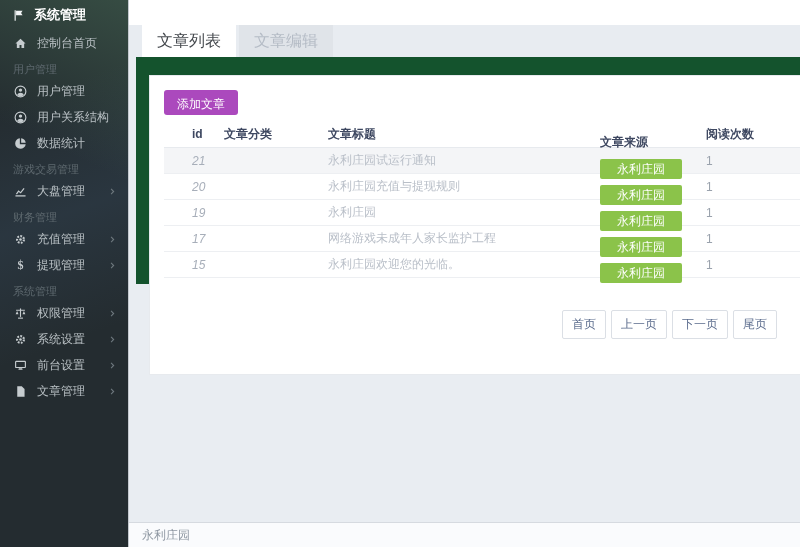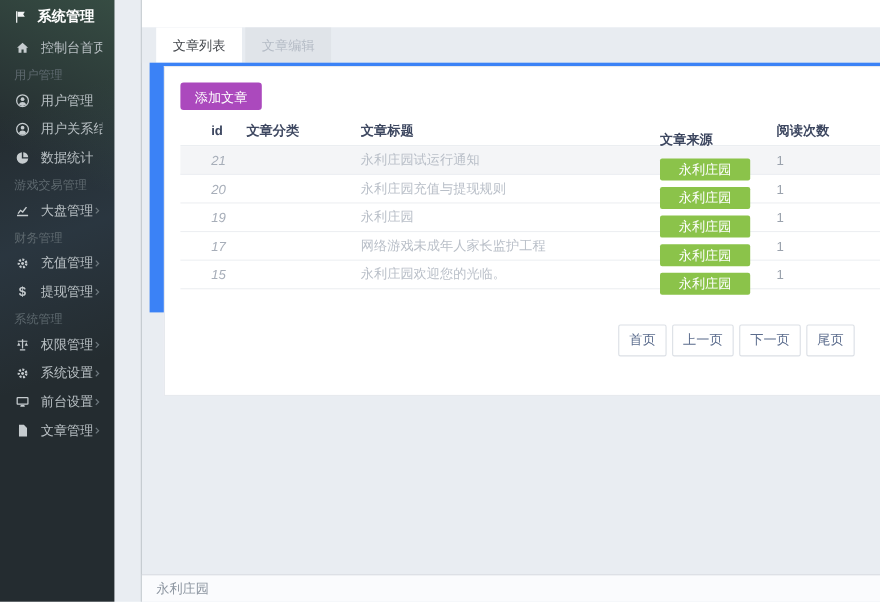--- a/index.html
+++ b/index.html
@@ -6,49 +6,50 @@
   html,body { margin:0; padding:0; }
   body {
     width:800px; height:547px; overflow:hidden;
     font-family:"Liberation Sans","DejaVu Sans",sans-serif;
     font-size:12px;
   }
   .app { position:relative; width:800px; height:547px; background:var(--content-bg,#e9edf2); }
 
   
   .sidebar {
-    position:absolute; left:0; top:0; width:104px; height:547px;
+    position:absolute; left:0; top:0; width:128px; height:547px;
     background-color:var(--sidebar-bg,#242c30);
     background-image:
       linear-gradient(205deg, rgba(96,150,110,0.30) 0%, rgba(96,150,110,0) 30%),
       linear-gradient(160deg, rgba(70,100,135,0) 18%, rgba(70,100,135,0.18) 40%, rgba(70,100,135,0) 62%);
+    font-family: Liberation Serif, serif;
   }
   .logo { height:30px; display:flex; align-items:center; gap:9px; padding-left:12px;
           color:#ffffff; font-weight:bold; font-size:13px; }
   .logo-icon { display:inline-flex; color:#f2f4f5; }
   .menu { font-size:12px; }
   .mi { height:26px; display:flex; align-items:center; padding:0 11px 0 13px;
         color:#b9c0c4; cursor:pointer; }
   .mi-icon { width:15px; height:14px; margin-right:9px; display:inline-flex;
              align-items:center; justify-content:center; color:#c6cccf; font-weight:bold; }
   .mi-label { flex:1; white-space:nowrap; overflow:hidden; }
   .mi-arrow { display:inline-flex; color:#6d777d; }
   .msec { padding:6px 13px 2px; font-size:11px; color:#5d686e; line-height:14px; white-space:nowrap; }
 
   
   .main { position:absolute; left:128px; top:0; right:0; bottom:0;
           background:var(--content-bg,#e9edf2); border-left:1px solid #c3c8ce; }
   .topbar { height:25px; background:#ffffff; }
   .tabbar { height:32px; background:#e8ecf1; display:flex; padding-left:13px; gap:3px; }
-  .tab { line-height:32px; padding:0 15px; font-size:12px; cursor:pointer; white-space:nowrap; }
+  .tab { line-height:32px; padding:0 15px; font-size:16px; cursor:pointer; white-space:nowrap; }
   .tab.active { background:#ffffff; color:#45494e; }
   .tab.inactive { background:#e0e4e9; color:#b5bcc6; }
 
   .panel { position:absolute; top:57px; left:7px; right:0; height:227px;
-           background:#3b82f6; padding:3px 0 0 13px; }
+           background:#14532d; padding:18px 0 0 13px; }
   .card { position:relative; height:300px; border:1px solid #e7eaee; border-right:none;
           padding:14px 0 0 14px; overflow:hidden; background:#ffffff; }
 
   .add-btn { display:inline-block; background:var(--accent-purple,#ab49bd); color:#ffffff;
              border:none; border-radius:3px; font-size:12px; padding:6px 13px; height:25px;
              cursor:pointer; font-family:inherit; }
 
   .table { margin-top:6px; width:840px; }
   .thead { display:flex; align-items:center; height:27px; padding-left:28px;
            font-weight:bold; color:#3d4760; font-size:12px; border-bottom:1px solid #e7eaee; }

